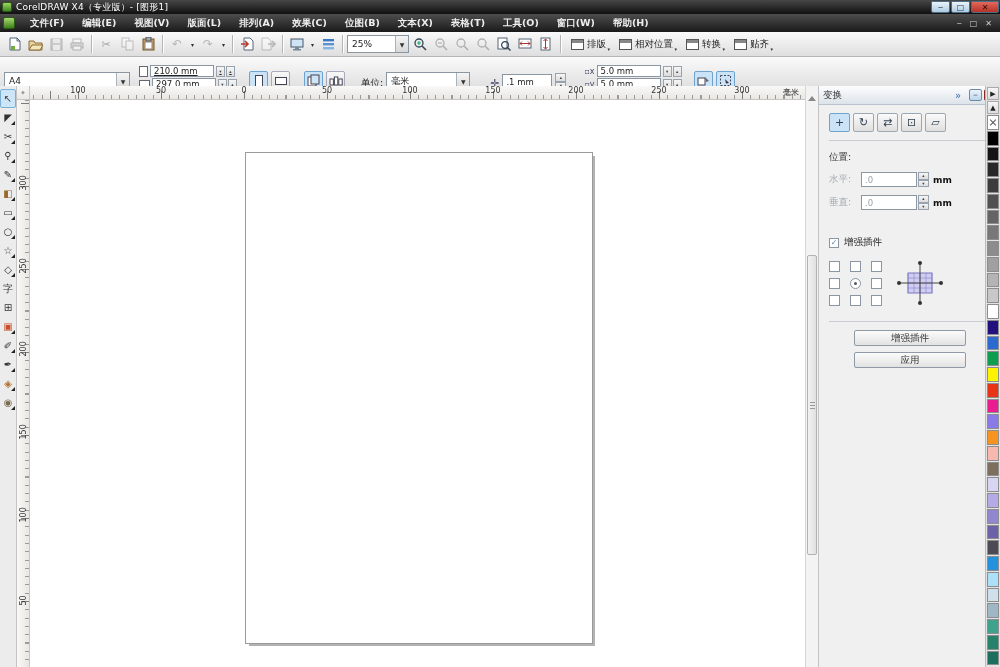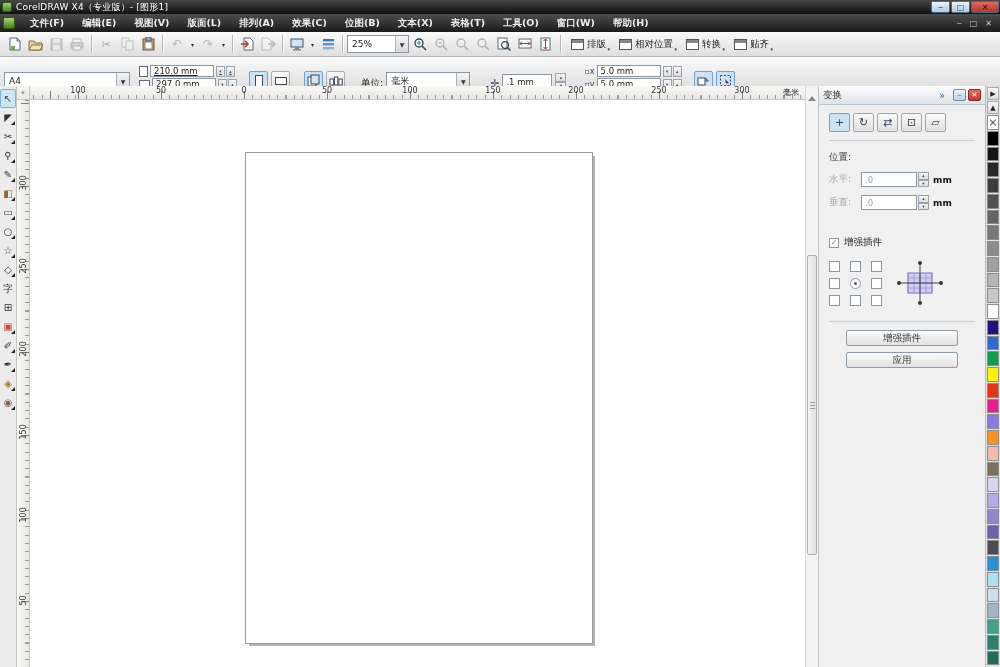--- a/index.html
+++ b/index.html
@@ -87,21 +87,21 @@
   .workspace { position:absolute; left:30px; top:14px; width:775px; height:567px; background:#fff; }
   .page { position:absolute; left:215px; top:52px; width:348px; height:492px; background:#fff; border:1px solid #9b9b9b; box-shadow:3px 3px 0 -1px #b2b2b2; }
 
   .vscroll { position:absolute; left:805px; top:0; width:13px; height:100%; background:#f3f3f3; border-left:1px solid #d6d6d6; }
   .scrbtn { position:absolute; left:0; top:6px; width:12px; height:13px; display:flex; align-items:center; justify-content:center; }
   .scrbtn::before { content:""; border-style:solid; border-width:0 4px 5px 4px; border-color:transparent transparent #888 transparent; }
   .thumb { position:absolute; left:1px; top:169px; width:10px; height:300px; background:linear-gradient(90deg,#f2f2f2,#e0e0e0); border:1px solid #b2b2b2; border-radius:2px; }
   .grip { position:absolute; left:2px; top:146px; width:5px; height:7px; background:repeating-linear-gradient(#9a9a9a 0 1px,transparent 1px 3px); }
 
   
-  .docker { position:absolute; left:818px; top:0; width:167px; height:100%; background:#f0f0f0; border-left:1px solid #c2c2c2; }
+  .docker { position:absolute; left:818px; top:0; width:183px; height:100%; background:#f0f0f0; border-left:1px solid #c2c2c2; }
   .dkhead { height:19px; background:linear-gradient(#fdfdfe,#dde3ea); border-bottom:1px solid #b8c4cf; display:flex; align-items:center; padding:0 4px; }
   .dktitle { flex:1; font-size:9.5px; color:#333; }
   .dkchev { color:#3a6ea5; font-size:10px; margin-right:6px; }
   .dkbtn { width:13px; height:12px; margin-left:2px; display:flex; align-items:center; justify-content:center; font-size:7px; border-radius:2px; border:1px solid #6d8aa3; background:linear-gradient(#eaf3fb,#bcd6ea); color:#234; }
   .dkbtn.close { background:linear-gradient(#ec6a5e,#c03a2e); border-color:#8a2a22; color:#fff; font-weight:bold; }
   .dkbody { padding:8px 10px; }
   .tfbtns { display:flex; gap:3px; padding-bottom:8px; border-bottom:1px solid #c9cdd1; }
   .tfbtn { width:21px; height:19px; border:1px solid #9aa8b4; border-radius:2px; background:linear-gradient(#fafafa,#dfdfdf); display:flex; align-items:center; justify-content:center; font-size:11px; color:#345; }
   .tfbtn.active { background:#cbe3f7; border-color:#6da4cf; }
   .seclbl { margin:10px 0 8px; font-size:9.5px; color:#333; }

